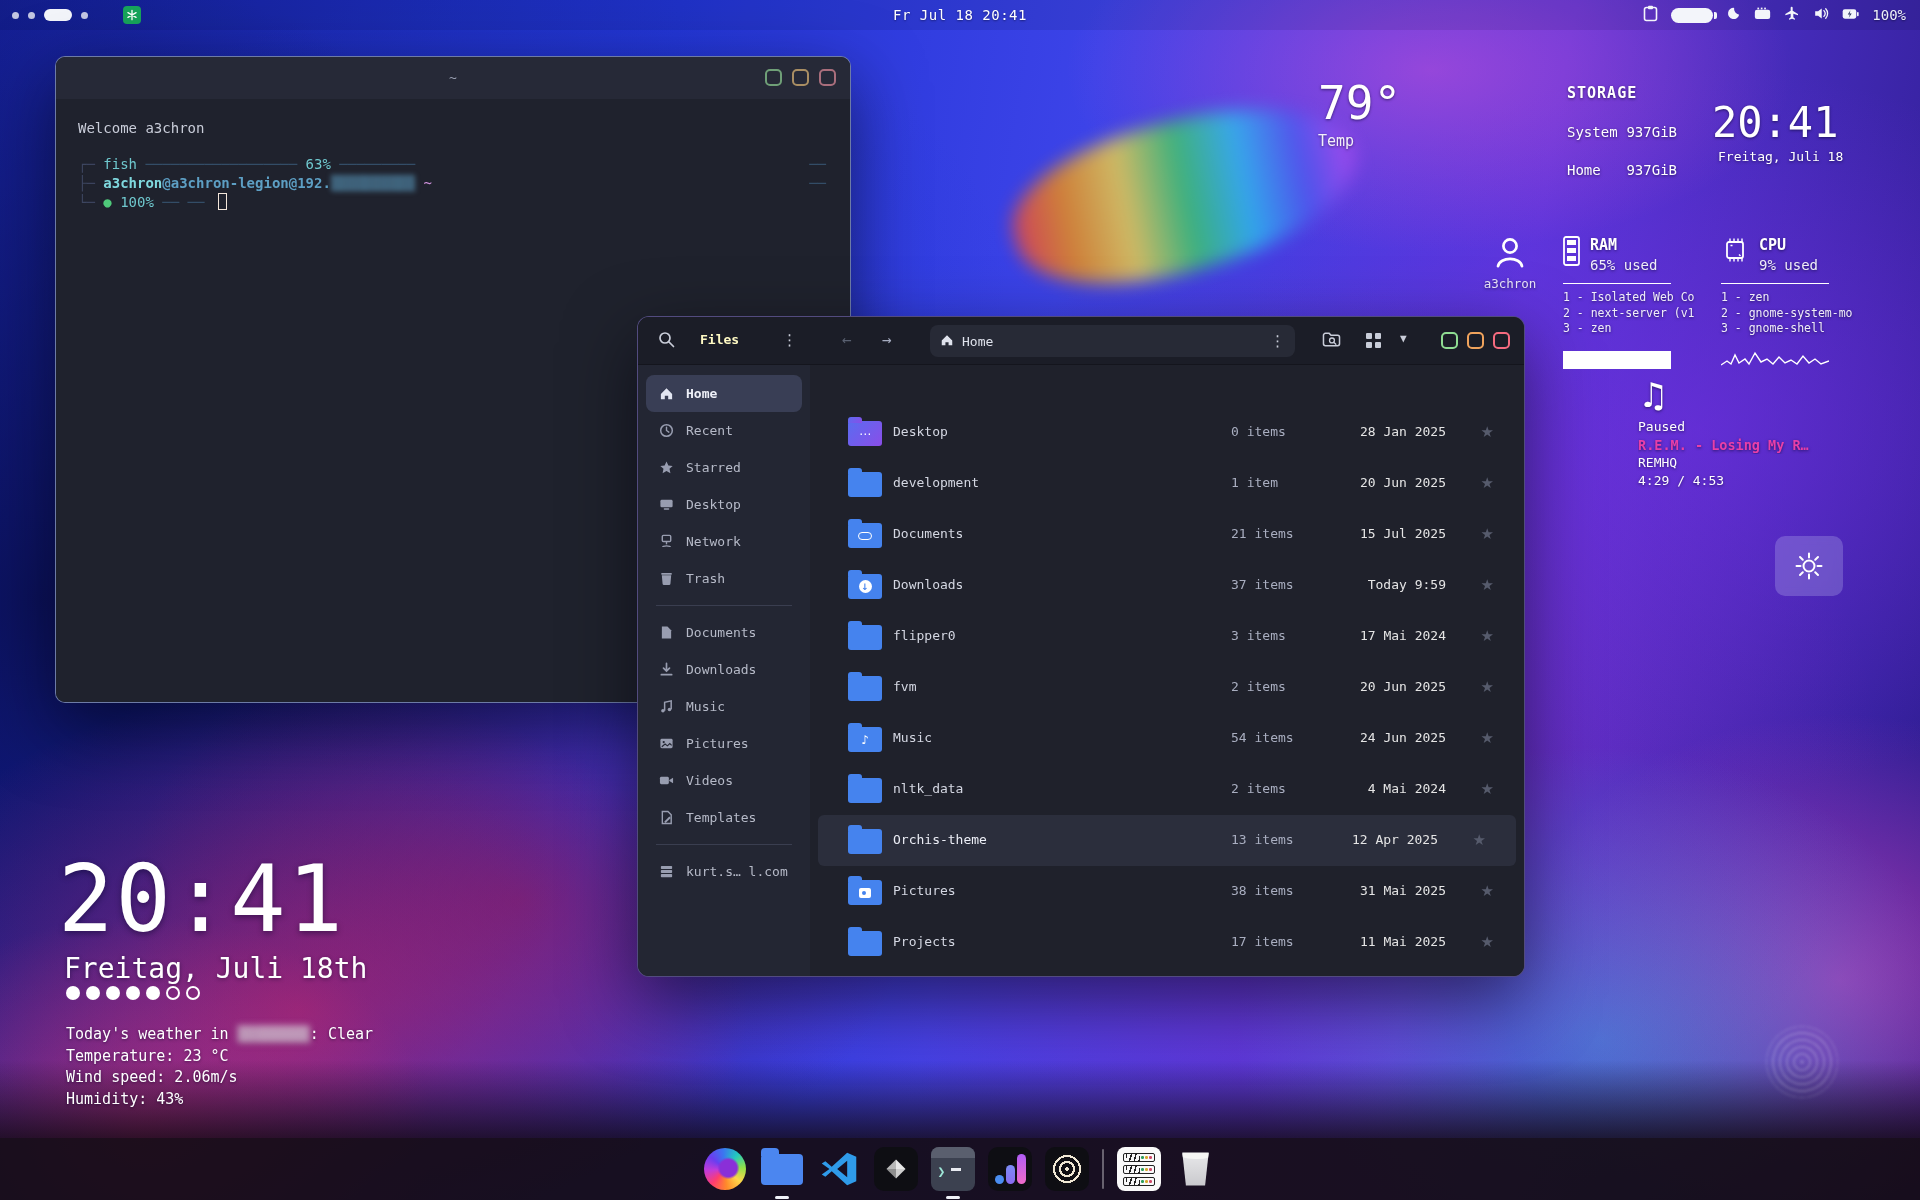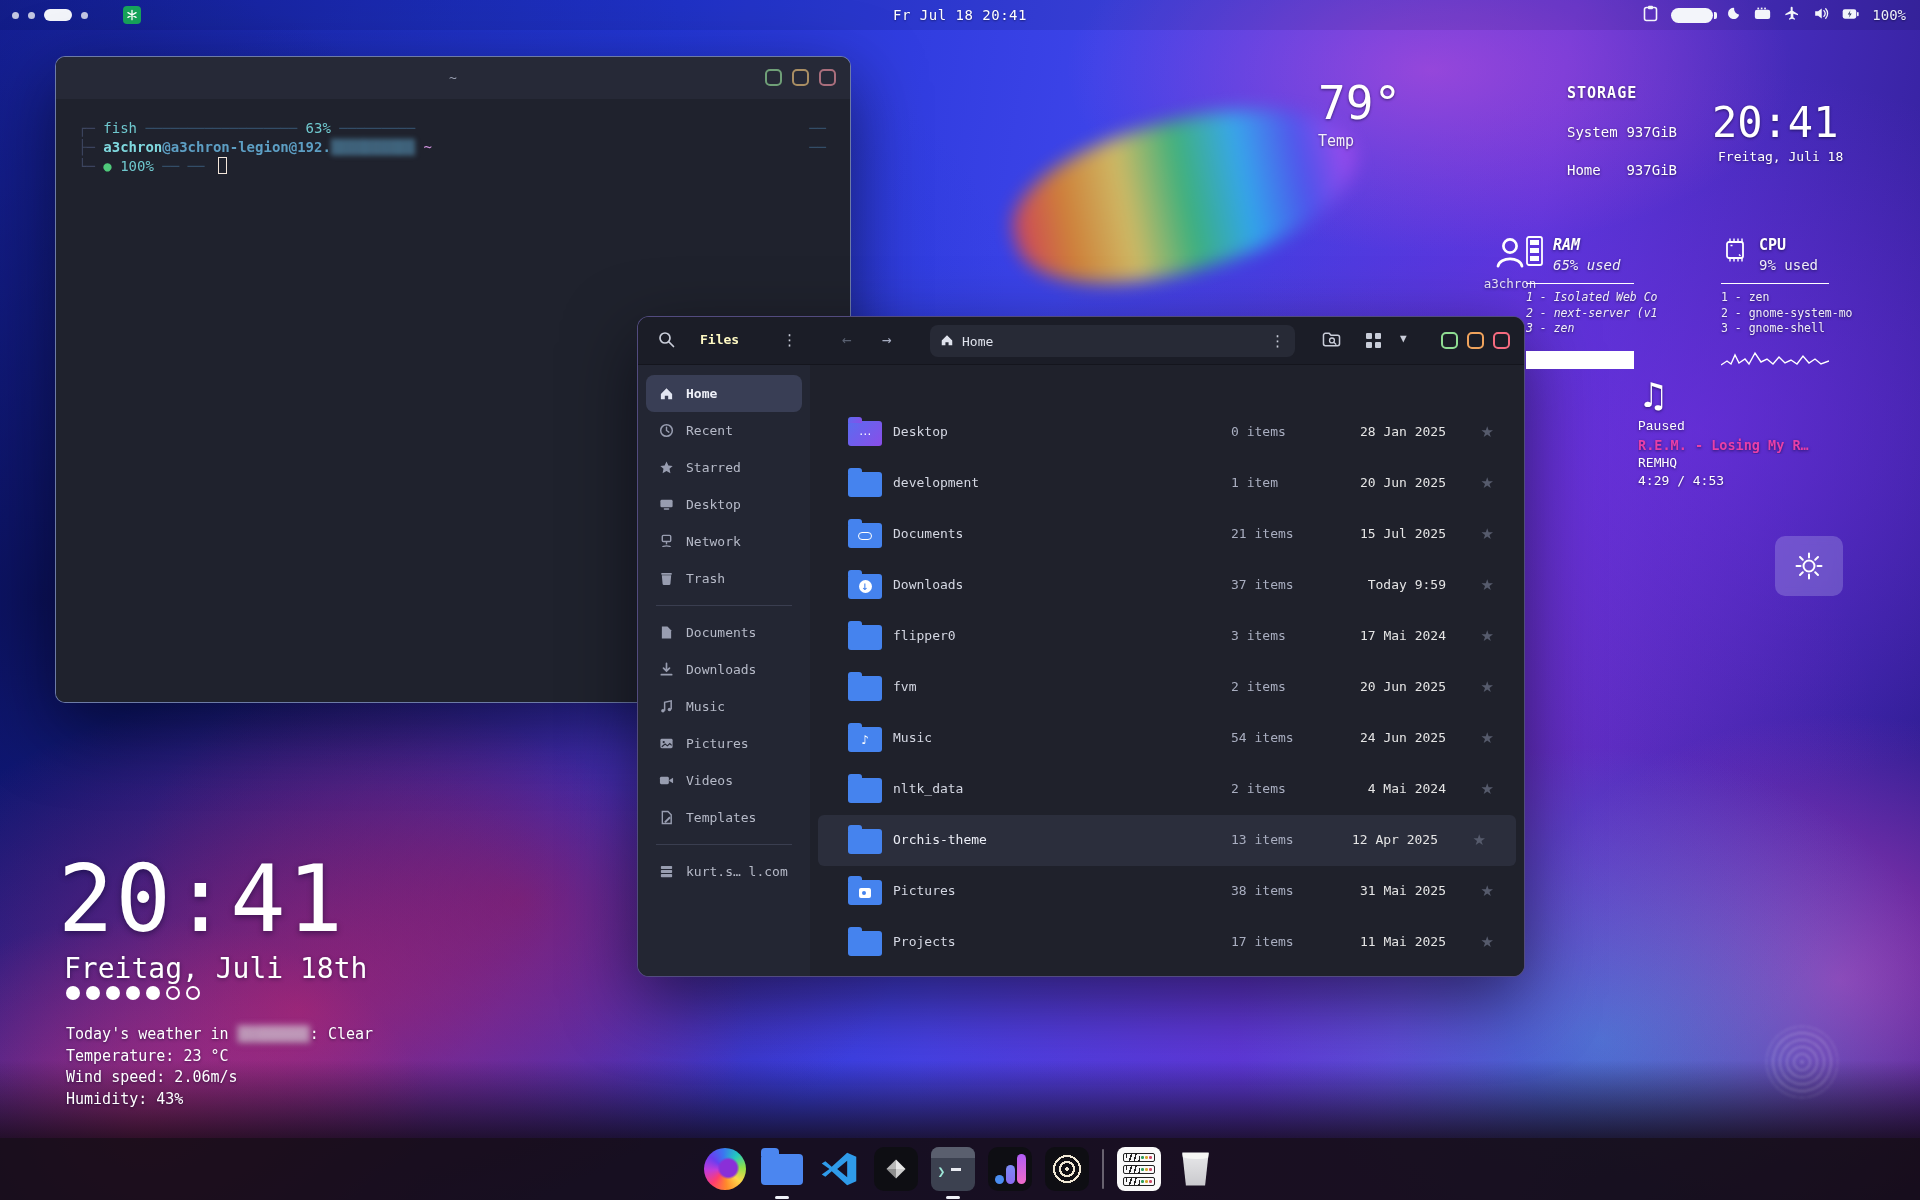--- a/index.html
+++ b/index.html
@@ -147,32 +147,32 @@
   .w-net b { font-weight:bold; }
   .w-net .up { margin-top:36px; }
   .w-storage { left:1567px; top:84px; font-size:14px; }
   .w-storage .title { font-weight:bold; font-size:15px; letter-spacing:1px; }
   .w-storage .srow { margin-top:22px; width:110px; display:flex; justify-content:space-between; }
   .w-clock { left:1712px; top:98px; }
   .w-clock .time { font-size:42px; }
   .w-clock .date { font-size:13px; margin-top:2px; margin-left:6px; }
   .w-user { left:1478px; top:234px; width:64px; text-align:center; }
   .w-user .uname { font-size:12.5px; margin-top:2px; color:rgba(255,255,255,.85); }
-  .w-ram { left:1526px; top:236px; width:116px;font-style:italic; }
+  .w-ram { left:1563px; top:236px; width:116px; }
   .w-cpu { left:1721px; top:236px; width:116px; }
   .hw-head { display:flex; gap:10px; align-items:flex-start; }
   .hw-txt .t { font-weight:bold; font-size:15px; }
   .hw-txt .u { font-size:14px; margin-top:3px; color:rgba(255,255,255,.92); }
   .hw-hr { border:none; border-top:1.5px solid #fff; width:108px; margin:10px 0 6px; }
   .hw-proc { font-size:11.5px; line-height:15.5px; color:rgba(255,255,255,.92); white-space:nowrap; }
   .ram-bar { width:108px; height:18px; background:#fff; margin-top:14px; }
   .cpu-graph { margin-top:10px; display:block; }
   .w-music { left:1638px; top:386px; width:190px; font-size:13px; line-height:18px; }
   .w-music .note { font-size:34px; font-family:"DejaVu Sans", sans-serif; }
-  .w-music .status { margin-top:14px;font-family:Liberation Mono, monospace; }
+  .w-music .status { margin-top:14px; }
   .w-music .track { color:#e83fa8; font-weight:bold; font-size:13.5px; white-space:nowrap;
     overflow:hidden; }
   .brightness-osd { position:absolute; left:1775px; top:536px; width:68px; height:60px;
     border-radius:10px; background:rgba(225,232,255,.22); backdrop-filter:blur(4px);
     display:flex; align-items:center; justify-content:center; }
   .fingerprint { position:absolute; left:1766px; top:1026px; width:72px; height:72px; border-radius:50%;
     background:repeating-radial-gradient(circle at 50% 50%, rgba(255,255,255,.38) 0 2px, rgba(255,255,255,0) 2px 7px);
     filter:blur(1.5px); opacity:.55; }
 
   
@@ -298,20 +298,21 @@
   <div class="term-window">
     <div class="term-header">
       <div class="term-title">~</div>
       <div class="term-btns">
         <span class="win-btn twb-g"></span>
         <span class="win-btn twb-y"></span>
         <span class="win-btn twb-r"></span>
       </div>
     </div>
     <div class="term-body">
+      <div class="term-welcome">Welcome a3chron</div>
       <div class="pline"><span class="p-frame">┌─ </span><span class="p-teal">fish</span><span class="p-sep"> ────────────────── </span><span class="p-teal">63%</span><span class="p-sep"> ─────────</span><span class="p-right">──</span></div>
       <div class="pline"><span class="p-frame">├─ </span><span class="p-user">a3chron</span><span class="p-host">@a3chron-legion@192.</span><span class="p-blur">▒▒▒▒▒▒▒▒▒▒</span><span class="p-tilde"> ~</span><span class="p-right">──</span></div>
       <div class="pline"><span class="p-frame">└─ </span><span class="p-green">●</span><span class="p-teal"> 100% </span><span class="p-sep">── ──</span><span class="cursor"></span></div>
     </div>
   </div>
 
   <div class="files-window">
     <div class="fw-header">
       <span class="fw-search icon">
         <svg width="17" height="17" viewBox="0 0 17 17">

